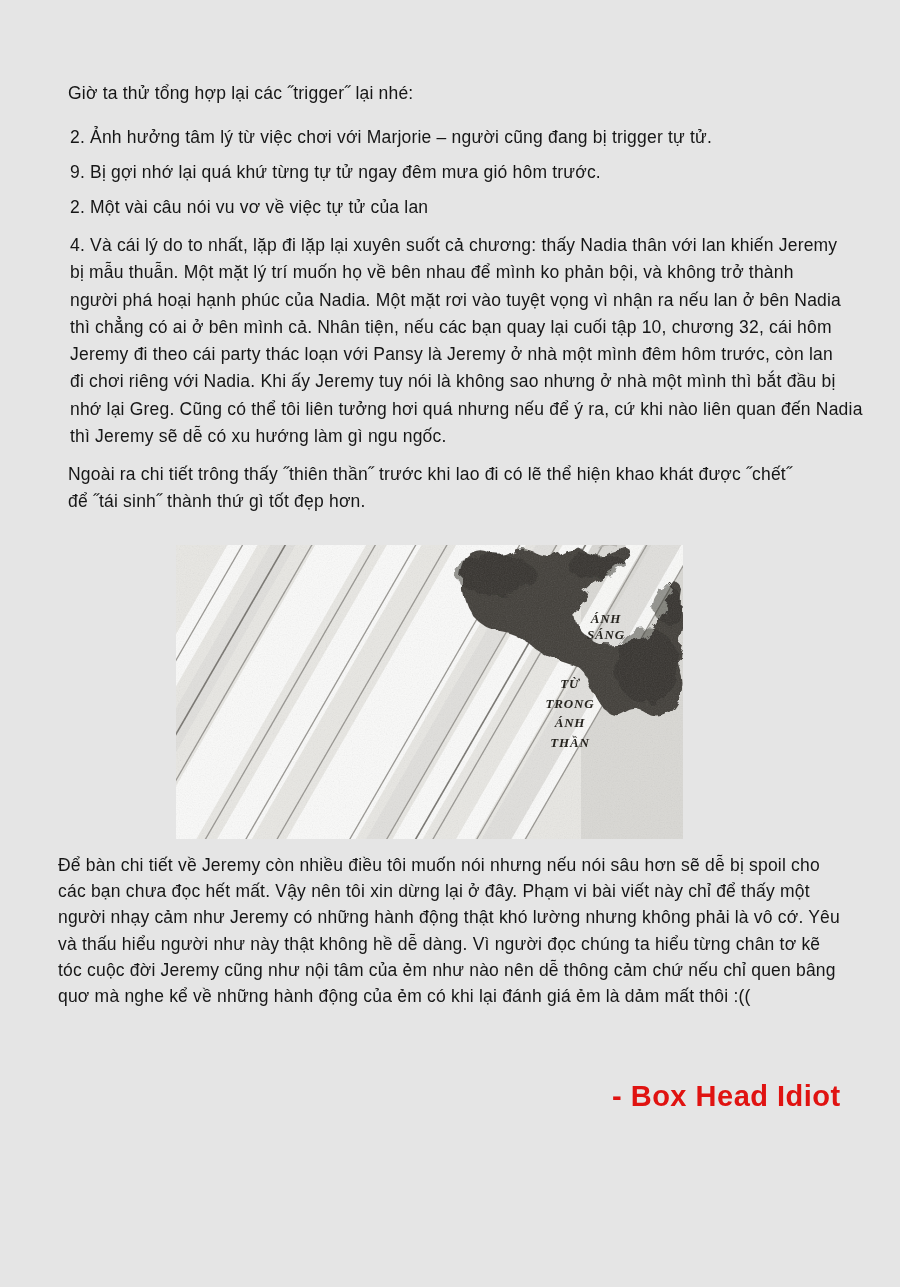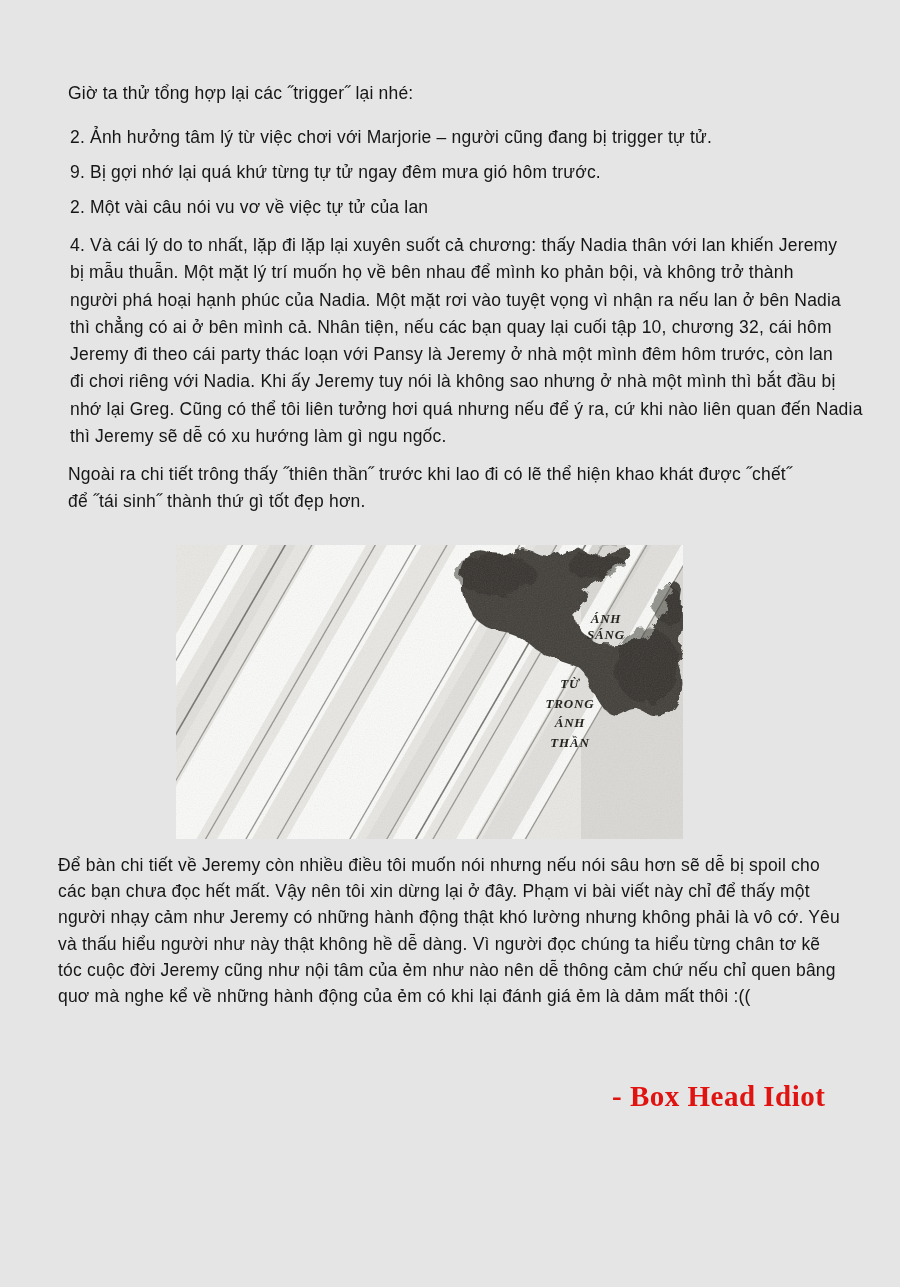--- a/index.html
+++ b/index.html
@@ -135,15 +135,15 @@
 THẦN</div>
   </div>
 
   <div class="body-text para-close">Để bàn chi tiết về Jeremy còn nhiều điều tôi muốn nói nhưng nếu nói sâu hơn sẽ dễ bị spoil cho
 các bạn chưa đọc hết mất. Vậy nên tôi xin dừng lại ở đây. Phạm vi bài viết này chỉ để thấy một
 người nhạy cảm như Jeremy có những hành động thật khó lường nhưng không phải là vô cớ. Yêu
 và thấu hiểu người như này thật không hề dễ dàng. Vì người đọc chúng ta hiểu từng chân tơ kẽ
 tóc cuộc đời Jeremy cũng như nội tâm của ẻm như nào nên dễ thông cảm chứ nếu chỉ quen bâng
 quơ mà nghe kể về những hành động của ẻm có khi lại đánh giá ẻm là dảm mất thôi :((</div>
 
-  <div class="signature" style="color: rgb(224, 19, 17); font-family: Liberation Serif, serif;">- Box Head Idiot</div>
+  <div class="signature" style="color: rgb(224, 19, 17);">- Box Head Idiot</div>
 
 </div>
 
 </body></html>

